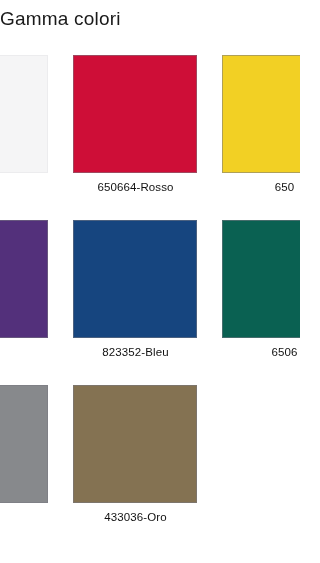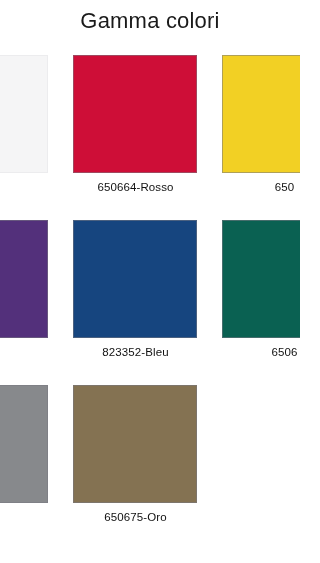--- a/index.html
+++ b/index.html
@@ -15,22 +15,22 @@
     overflow: hidden;
     position: relative;
   }
 
   
   #chart-title {
     position: absolute;
     top: 8px;
     left: 0;
     width: 300px;
-    text-align: center;
-    font-size: 22px;
+    text-align: left;
+    font-size: 19px;
     font-weight: 400;
     color: #1a1a1a;
     letter-spacing: 0.2px;
     white-space: nowrap;
   }
 
   
   #swatch-grid {
     position: absolute;
     top: 55px;
@@ -108,16 +108,16 @@
     <div class="swatch-cell">
       <div class="swatch-box" title="650668-Verde" style="background: rgb(10, 97, 82);"></div>
       <div class="swatch-label">6506</div>
     </div>
     <div class="swatch-cell">
       <div class="swatch-box" title="650674-Argento" style="background: rgb(135, 137, 140);"></div>
       <div class="swatch-label">to</div>
     </div>
     <div class="swatch-cell">
       <div class="swatch-box" title="650675-Oro" style="background: rgb(132, 114, 82);"></div>
-      <div class="swatch-label">650675-Oro</div>
+      <div class="swatch-label">433036-Oro</div>
     </div>
     <div class="swatch-cell empty"></div>
   </div>
 
 </body></html>

